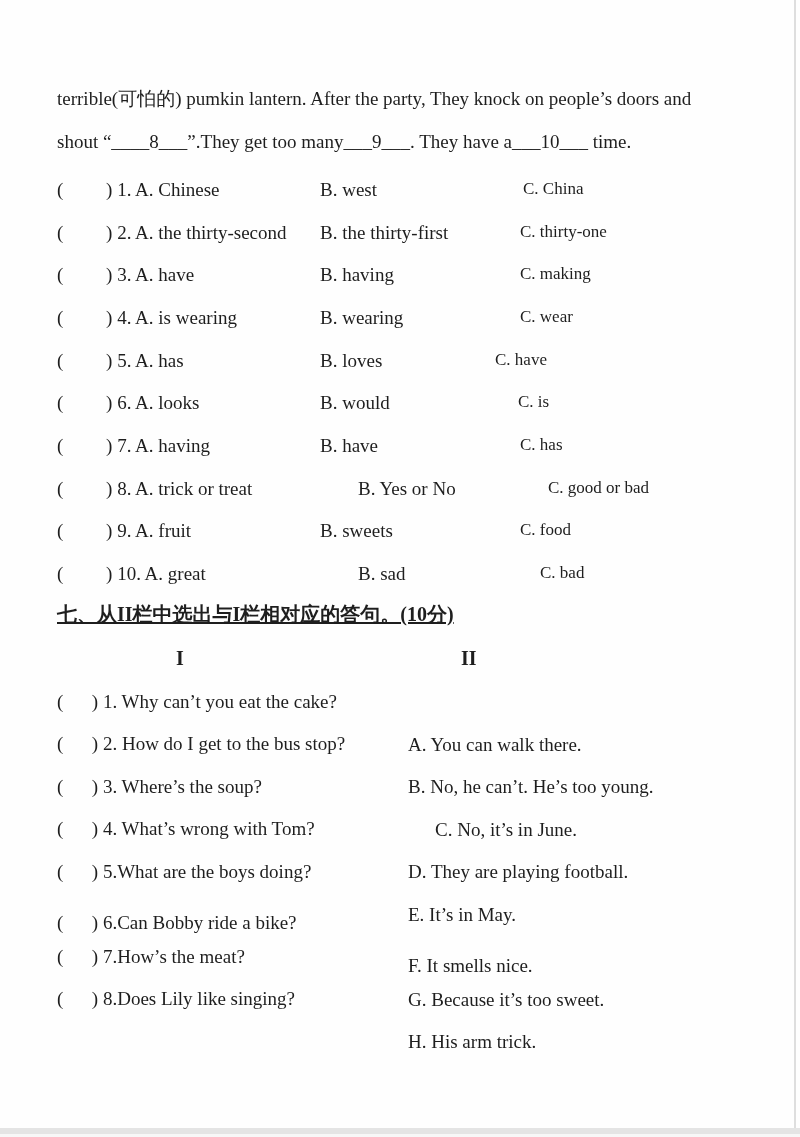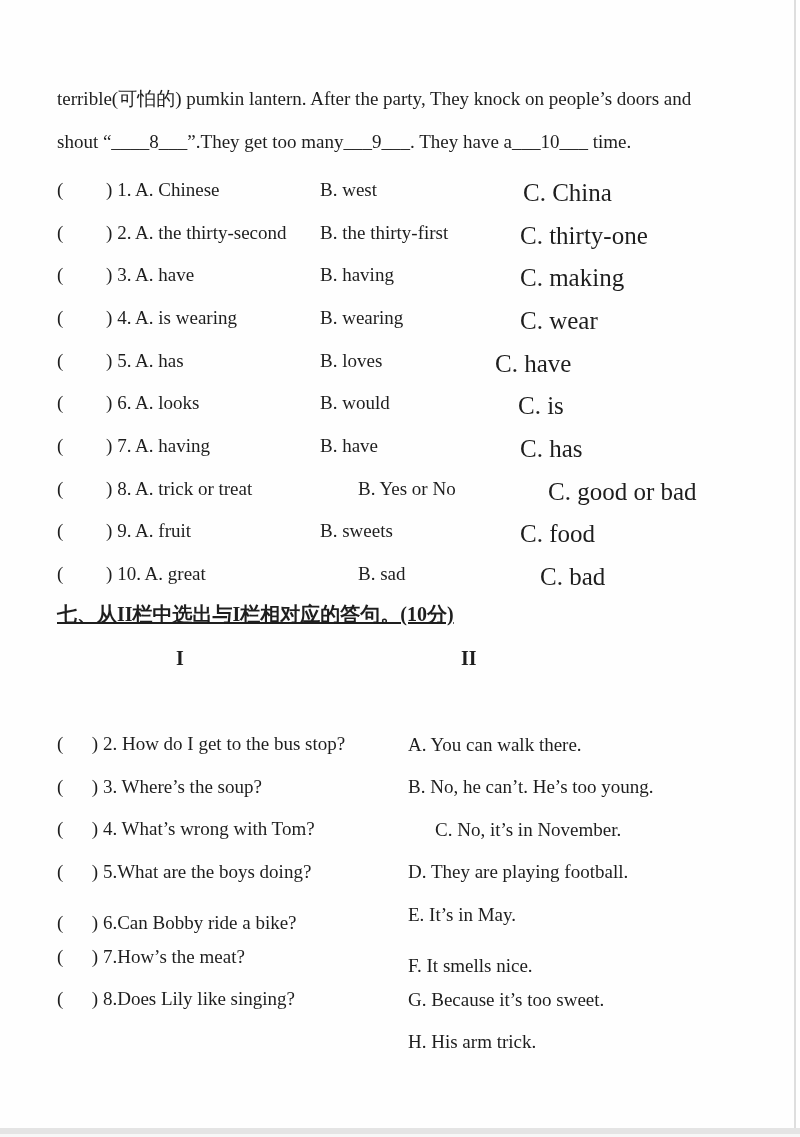--- a/index.html
+++ b/index.html
@@ -10,21 +10,21 @@
     background: #fefefe;
     overflow: hidden;
     font-family: "Liberation Serif", "DejaVu Serif", serif;
     color: #1e1e1e;
   }
   .txt { position: absolute; white-space: pre; font-size: 19px; line-height: 22px; }
   .passage-line { left: 57px; }
   .mc-row { position: absolute; left: 0; width: 800px; height: 24px; }
   .mc-left { position: absolute; left: 57px; white-space: pre; font-size: 19px; }
   .mc-b { position: absolute; left: 320px; white-space: pre; font-size: 19px; }
-  .mc-c { position: absolute; left: 520px; white-space: pre; font-size: 25px; }
+  .mc-c { position: absolute; left: 520px; white-space: pre; font-size: 17px; }
   .section-title {
     position: absolute; left: 57px; top: 601px;
     font-size: 20px; font-weight: bold; white-space: pre; text-decoration: underline;
   }
   .col-head { position: absolute; top: 647px; font-size: 20px; font-weight: bold; }
   .col-head-1 { left: 176px; }
   .col-head-2 { left: 461px; }
   .match-row { position: absolute; left: 0; width: 800px; height: 24px; }
   .match-left { position: absolute; left: 57px; white-space: pre; font-size: 19px; }
   .match-right { position: absolute; left: 408px; white-space: pre; font-size: 19px; margin-top: 43px; }
@@ -113,29 +113,30 @@
       <span class="mc-left">(         ) 10. A. great</span>
       <span class="mc-b" style="left:358px">B. sad</span>
       <span class="mc-c" style="left:540px">C. bad</span>
     </div>
 
     <div class="section-title">七、从II栏中选出与I栏相对应的答句。(10分)</div>
     <div class="col-head col-head-1">I</div>
     <div class="col-head col-head-2">II</div>
 
     <div class="match-row" style="top:691px">
+      <span class="match-left">(      ) 1. Why can’t you eat the cake?</span>
       <span class="match-right">A. You can walk there.</span>
     </div>
     <div class="match-row" style="top:733px">
       <span class="match-left">(      ) 2. How do I get to the bus stop?</span>
       <span class="match-right">B. No, he can’t. He’s too young.</span>
     </div>
     <div class="match-row" style="top:776px">
       <span class="match-left">(      ) 3. Where’s the soup?</span>
-      <span class="match-right" style="left:435px">C. No, it’s in November.</span>
+      <span class="match-right" style="left:435px">C. No, it’s in June.</span>
     </div>
     <div class="match-row" style="top:818px">
       <span class="match-left">(      ) 4. What’s wrong with Tom?</span>
       <span class="match-right">D. They are playing football.</span>
     </div>
     <div class="match-row" style="top:861px">
       <span class="match-left">(      ) 5.What are the boys doing?</span>
       <span class="match-right">E. It’s in May.</span>
     </div>
     <div class="match-row" style="top:912px">

